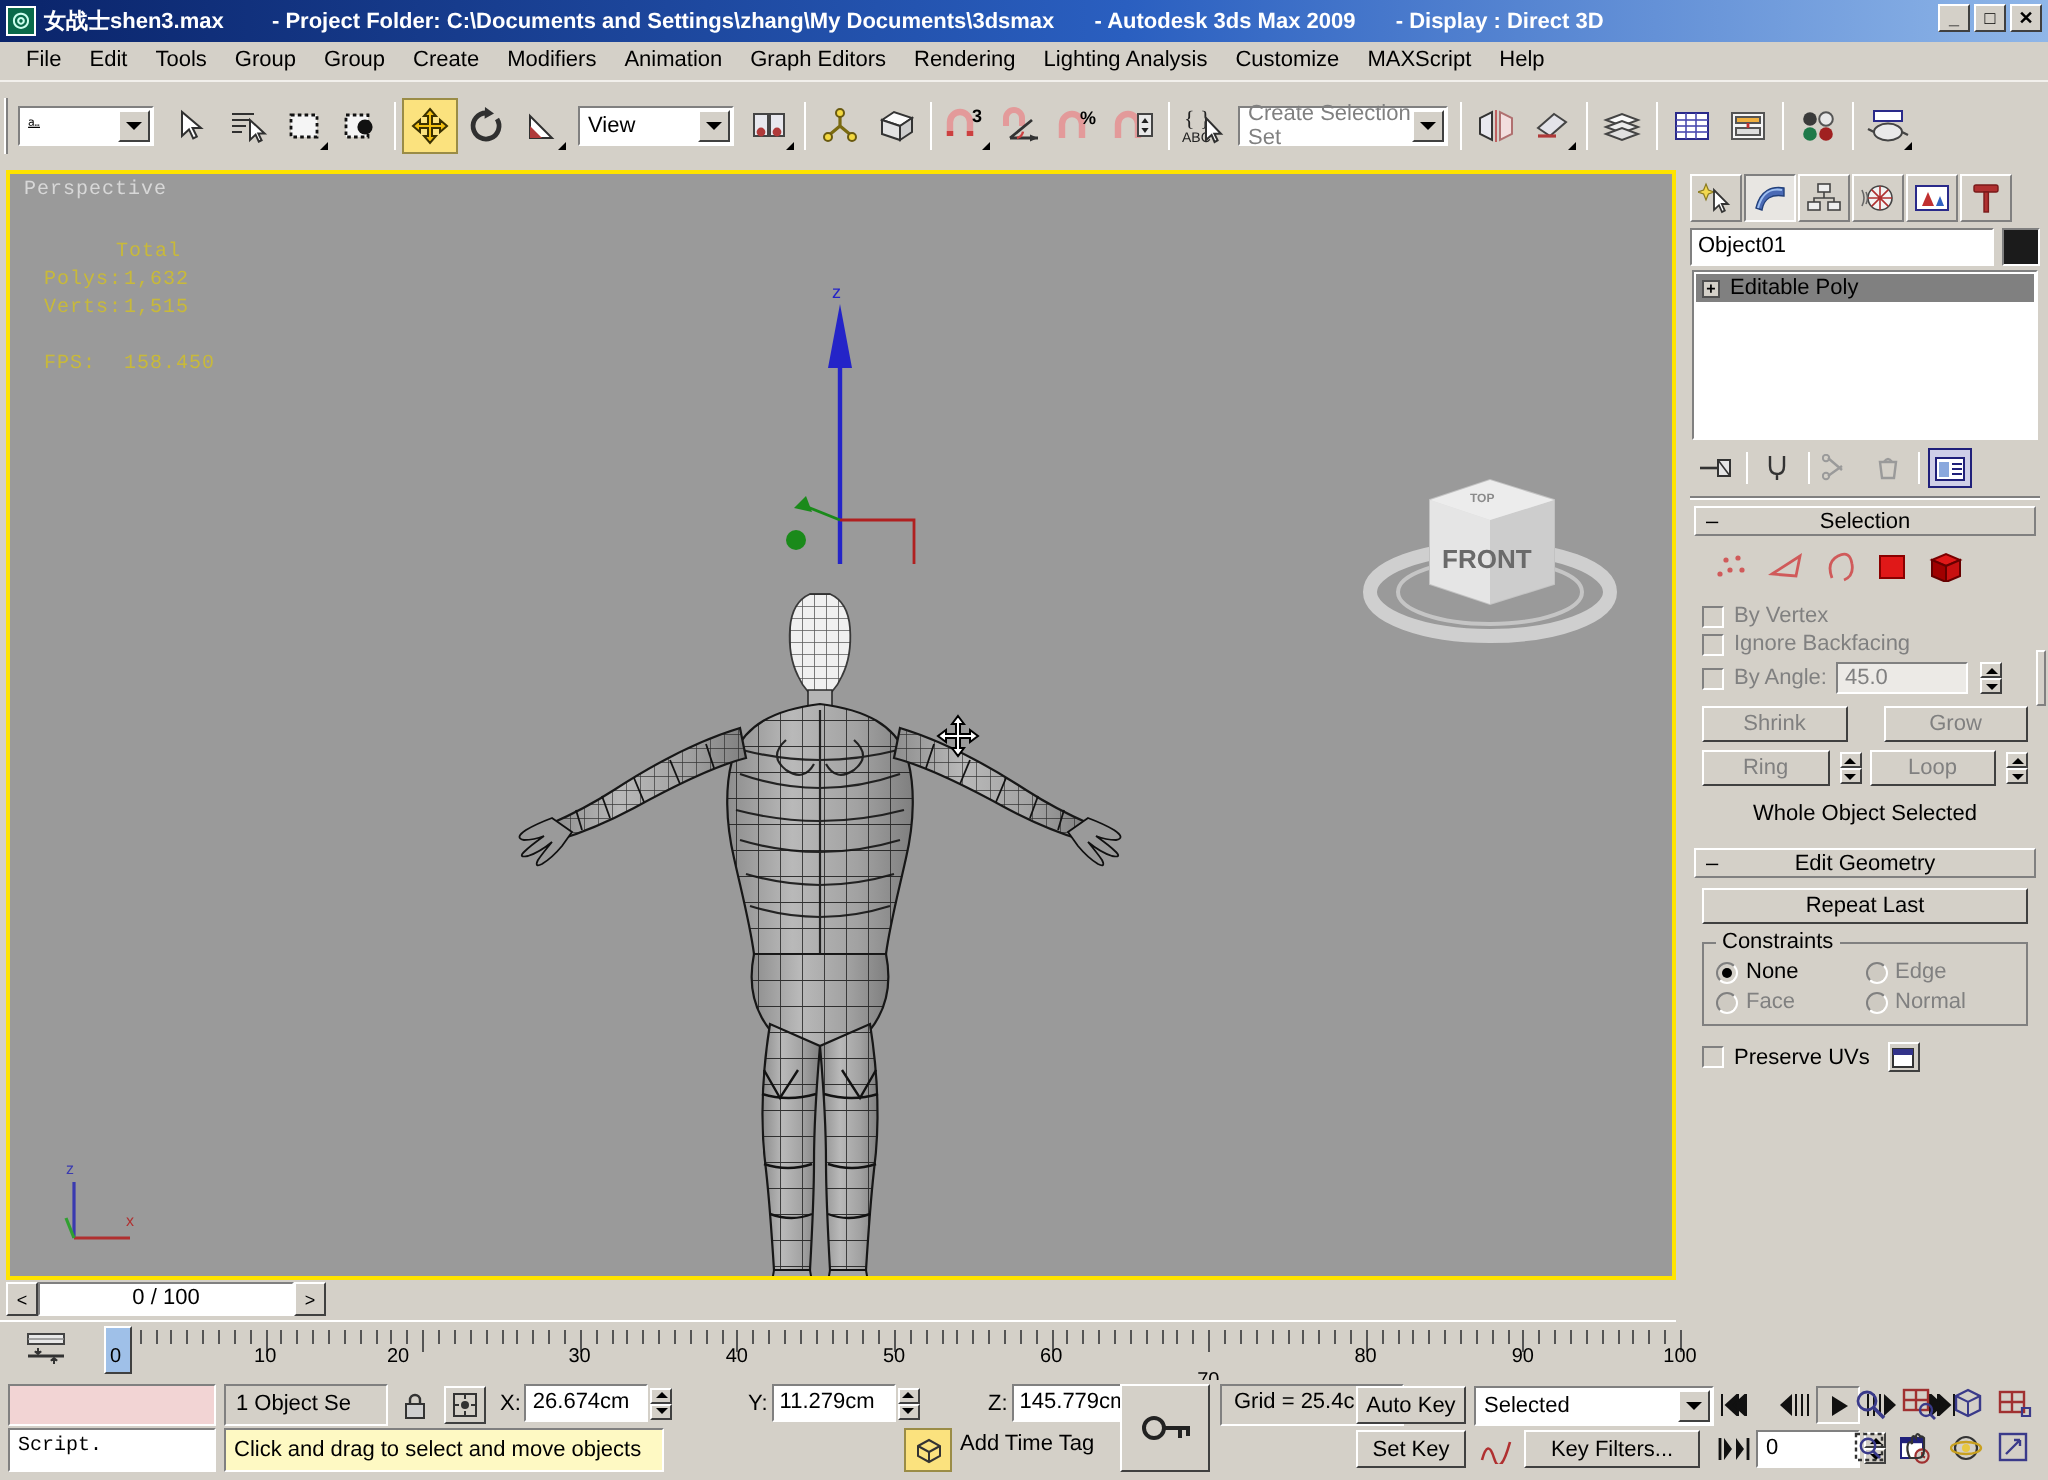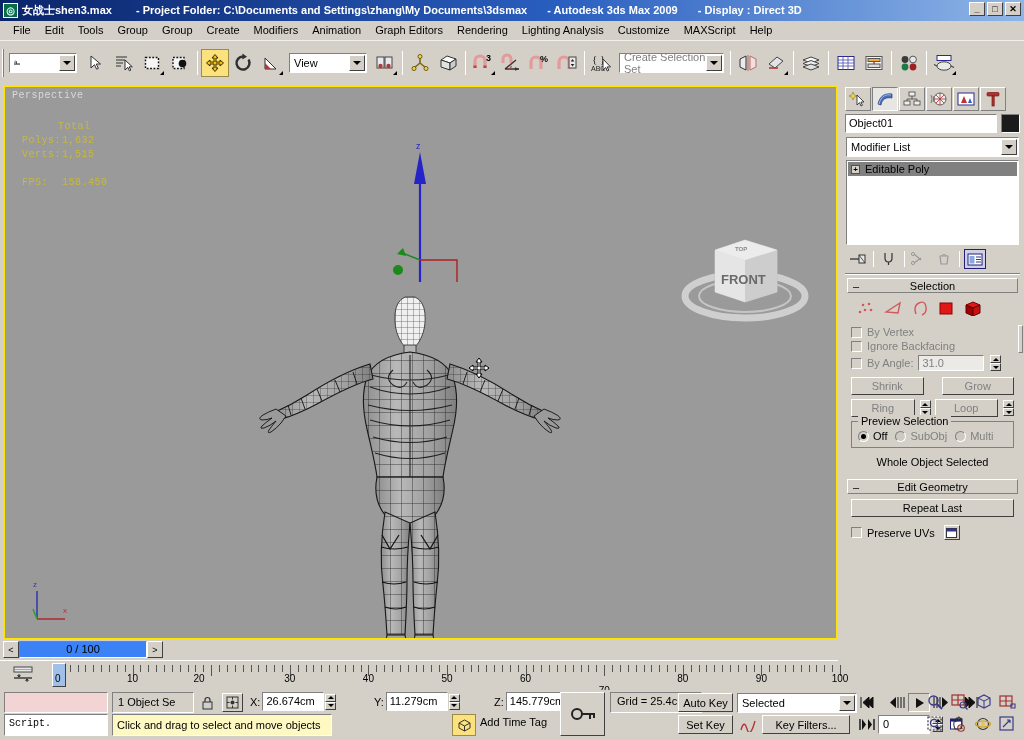--- a/index.html
+++ b/index.html
@@ -179,21 +179,21 @@
      margin-right:4px; display:flex; align-items:center; justify-content:center;}
   .radio.on::after { content:""; width:5px; height:5px; border-radius:50%; background:#000; }
   .radio.dis { background:#cecac2; }
 
   
   #timefield-row { position:absolute; left:3px; top:641px; width:160px; height:17px;
      display:flex; align-items:center; }
   .arrbtn { width:16px; height:17px; background:#d4d0c8;
      border:1px solid; border-color:#fff #404040 #404040 #fff;
      display:flex;align-items:center;justify-content:center; font-size:9px;}
-  #timefield { flex:1; height:17px; background:#3b82f6;
+  #timefield { flex:1; height:17px; background:#ffffff;
      border:1px solid; border-color:#808080 #fff #fff #808080;
      text-align:center; font-size:11px; line-height:15px;}
   #trackbar {
     position:absolute; left:0; top:660px; width:838px; height:30px;
     background:#d4d0c8; border-top:1px solid #fff;
   }
   #tb-icon { position:absolute; left:12px; top:3px; }
   #ruler { position:absolute; left:42px; top:0px; right:2px; height:30px; }
   .tick { position:absolute; top:4px; width:1px; background:#555; }
   .ticklbl { position:absolute; top:12px; font-size:10px; color:#000;
@@ -687,24 +687,20 @@
           <rect x="8" y="5" width="2.2" height="10" fill="#b03030" stroke="#7a1a1a" stroke-width="0.7"></rect>
         </svg>
       </div>
     </div>
 
     <div id="cp-namerow">
       <div id="cp-name">Object01</div>
       <div id="cp-color"></div>
     </div>
 
-    <div id="cp-modlist">
-      <span>Modifier List</span>
-      <div class="arrow"></div>
-    </div>
 
     <div id="cp-stack">
       <div class="stack-item">
         <span class="stack-plus">+</span>
         <span>Editable Poly</span>
       </div>
     </div>
 
     <div id="cp-stacktools">
       <div class="st-btn">
@@ -792,21 +788,21 @@
         <span class="chkbox"></span>
         <span class="lbl-dis">By Vertex</span>
       </div>
       <div class="chk-row">
         <span class="chkbox"></span>
         <span class="lbl-dis">Ignore Backfacing</span>
       </div>
       <div class="chk-row" style="margin-top:3px;">
         <span class="chkbox"></span>
         <span class="lbl-dis">By Angle:</span>
-        <span class="spinfield" style="max-width:66px">31.0</span>
+        <span class="spinfield" style="max-width:66px">45.0</span>
         <span class="spinner">
             <div class="up"></div>
             <div class="dn"></div>
           </span>
       </div>
 
       <div style="display:flex; gap:18px; margin-top:6px;">
         <div class="btn95" style="flex:1">Shrink</div>
         <div class="btn95" style="flex:1">Grow</div>
       </div>
@@ -816,48 +812,54 @@
             <div class="up"></div>
             <div class="dn"></div>
           </span>
         <div class="btn95" style="flex:1">Loop</div>
         <span class="spinner">
             <div class="up"></div>
             <div class="dn"></div>
           </span>
       </div>
 
-      <div class="grpbox">
-        <span class="gtitle">Preview Selection</span>
-        <div style="display:flex; align-items:center; gap:8px;">
-          <span class="radio-row">
-            <span class="radio on"></span>
-            <span class="lbl">Off</span>
-          </span>
-          <span class="radio-row">
-            <span class="radio dis"></span>
-            <span class="lbl-dis">SubObj</span>
-          </span>
-          <span class="radio-row">
-            <span class="radio dis"></span>
-            <span class="lbl-dis">Multi</span>
-          </span>
-        </div>
-      </div>
 
       <div style="text-align:center; margin-top:8px; font-size:11px;">Whole Object Selected</div>
     </div>
 
     <div class="rollout-head" style="margin-top:8px;">
       <span class="minus">–</span>
       <span>Edit Geometry</span>
     </div>
     <div class="rollout-body" style="padding-top:5px;">
       <div class="btn95 on" style="width:100%;">Repeat Last</div>
 
+      <div class="grpbox" style="margin-top:9px;">
+        <span class="gtitle">Constraints</span>
+        <div style="display:flex;">
+          <span class="radio-row" style="width:50%">
+            <span class="radio on"></span>
+            <span class="lbl">None</span>
+          </span>
+          <span class="radio-row" style="width:50%">
+            <span class="radio dis"></span>
+            <span class="lbl-dis">Edge</span>
+          </span>
+        </div>
+        <div style="display:flex; margin-top:3px;">
+          <span class="radio-row" style="width:50%">
+            <span class="radio dis"></span>
+            <span class="lbl-dis">Face</span>
+          </span>
+          <span class="radio-row" style="width:50%">
+            <span class="radio dis"></span>
+            <span class="lbl-dis">Normal</span>
+          </span>
+        </div>
+      </div>
 
       <div class="chk-row" style="margin-top:8px;">
         <span class="chkbox"></span>
         <span class="lbl">Preserve UVs</span>
         <span class="smallbtn" style="width:16px;height:15px;margin-left:4px;">
           <svg width="11" height="10" viewBox="0 0 11 10">
               <rect x="0.5" y="0.5" width="10" height="9" fill="#fff" stroke="#333"></rect>
               <rect x="0.5" y="0.5" width="10" height="3" fill="#33338a"></rect>
             </svg>
         </span>

